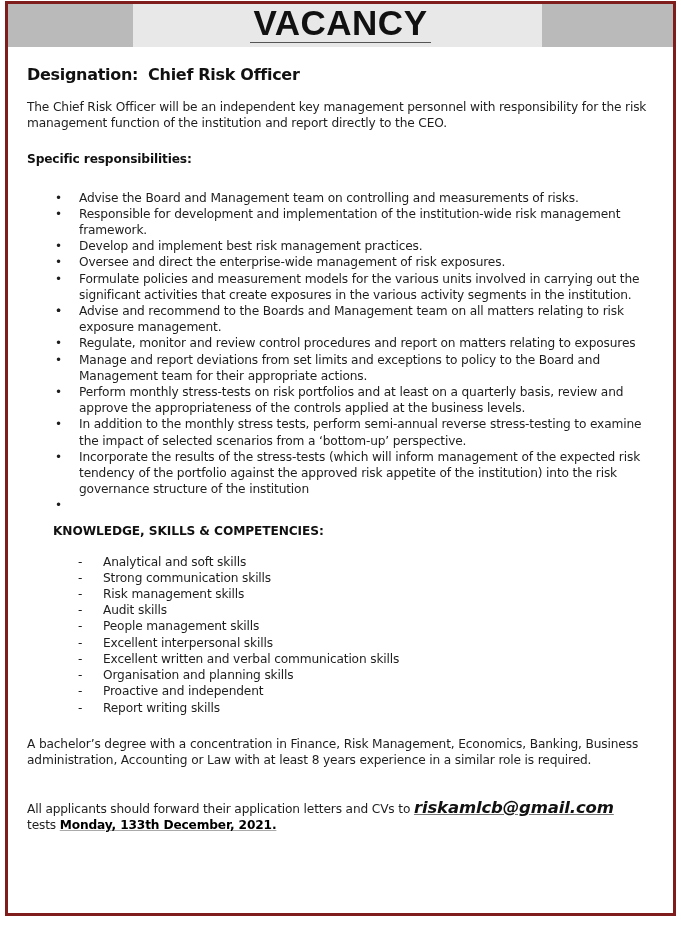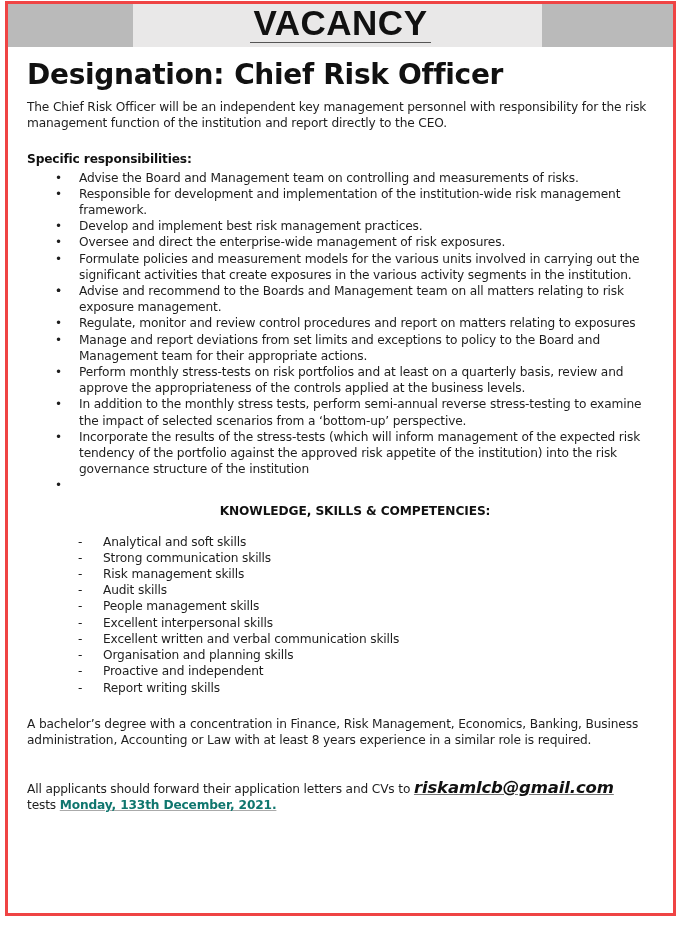--- a/index.html
+++ b/index.html
@@ -1,45 +1,45 @@
 <!DOCTYPE html>
 <html><head>
   <meta charset="utf-8">
   <style>
     html, body { margin:0; padding:0; background:#ffffff; }
     body { width:681px; height:935px; position:relative; overflow:hidden;
            font-family:"DejaVu Sans", sans-serif; color:#1e1e1e; }
     .frame { position:absolute; left:5px; top:1px; width:665px; height:909px;
-             border:3px solid #ef4444; background:#fff; box-sizing:content-box; }
+             border:3px solid #7f1d1d; background:#fff; box-sizing:content-box; }
     .banner { position:absolute; left:0; top:0; width:665px; height:43px; background:#bababa; }
     .banner-mid { position:absolute; left:125px; top:0; width:409px; height:43px; background:#e9e8e8; }
     .banner-title { position:absolute; left:0; top:-3px; width:665px; text-align:center;
                     font-family:"Liberation Sans", sans-serif; font-weight:bold;
                     font-size:35px; letter-spacing:0.5px; color:#111; line-height:44px; }
     .banner-title span { border-bottom:1px solid #555; padding:0 4px; }
     .content { position:absolute; left:19px; top:48px; width:630px;
                font-size:12.2px; line-height:16.2px; letter-spacing:-0.15px; }
-    .designation { font-weight:bold; font-size:28px; line-height:30px; margin:8px 0 9px 0; color:#111;
+    .designation { font-weight:bold; font-size:16px; line-height:30px; margin:8px 0 9px 0; color:#111;
                    letter-spacing:-0.3px; }
     .designation .gap { display:inline-block; width:10px; }
     p { margin:0; }
     .intro { margin-bottom:20px; }
-    .sub-head { font-weight:bold; color:#111; margin-bottom:2px; }
+    .sub-head { font-weight:bold; color:#111; margin-bottom:22px; }
     ul.resp { list-style:none; margin:0; padding:0; }
     ul.resp li { position:relative; padding-left:52px; padding-right:4px; }
     ul.resp li .bullet { position:absolute; left:28px; top:0; font-size:12px; }
-    .ksc-head { font-weight:bold; color:#111; margin:26px 0 14px 26px; letter-spacing:-0.1px;text-align:center; }
+    .ksc-head { font-weight:bold; color:#111; margin:26px 0 14px 26px; letter-spacing:-0.1px; }
     ul.skills { list-style:none; margin:0; padding:0; }
     ul.skills li { position:relative; padding-left:76px; }
     ul.skills li .dash { position:absolute; left:51px; top:0; }
     .degree { margin-top:20px; }
     .apply { margin-top:32px; }
     .email { font-weight:bold; font-style:italic; font-size:16.5px; text-decoration:underline;
              text-decoration-color:#777; color:#111; }
-    .deadline { font-weight:bold; text-decoration:underline; text-decoration-color:#aaa; color:#0f766e; }
+    .deadline { font-weight:bold; text-decoration:underline; text-decoration-color:#aaa; color:#000000; }
   </style>
 </head>
 <body>
 
 <div class="frame">
   <div class="banner">
     <div class="banner-mid"></div>
     <div class="banner-title"><span>VACANCY</span></div>
   </div>
 

